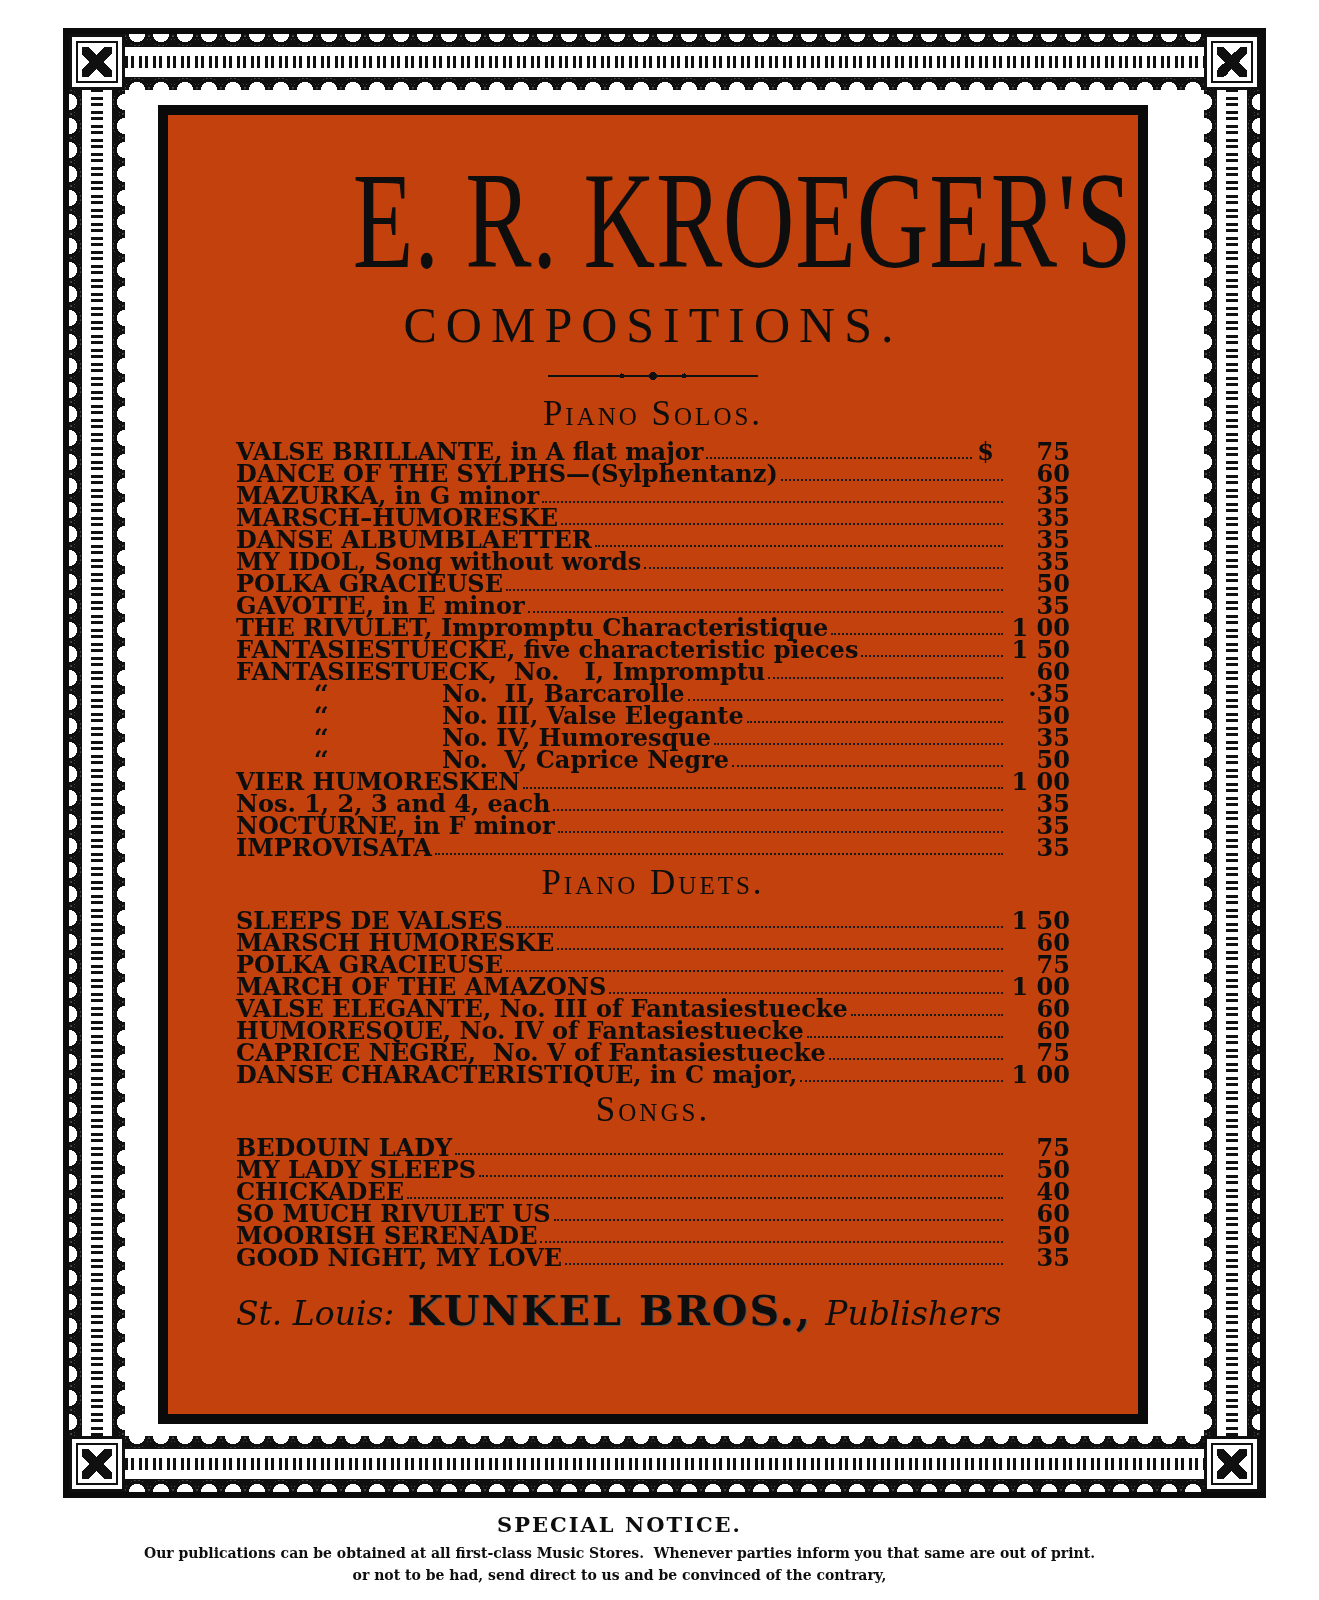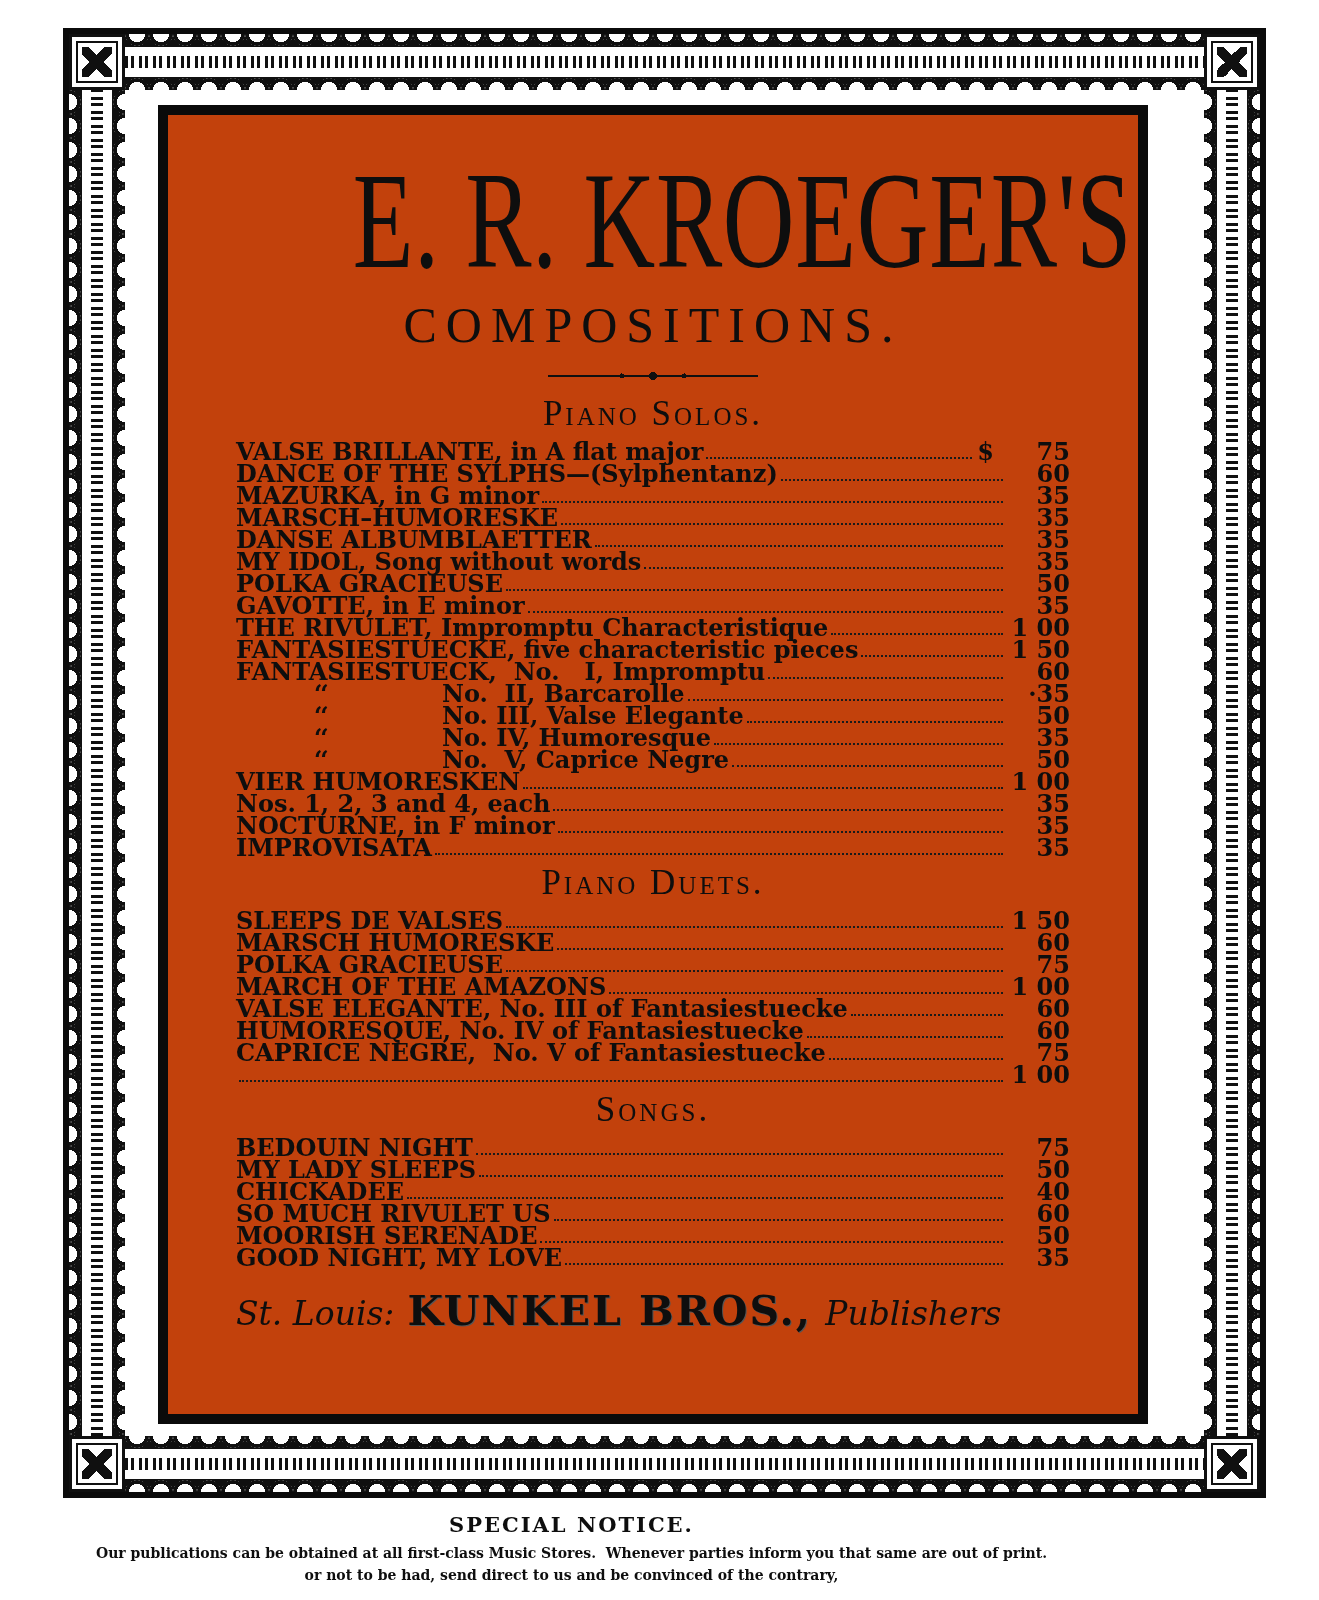--- a/index.html
+++ b/index.html
@@ -121,21 +121,21 @@
   .pub-city, .pub-role {
     font-family:"DejaVu Serif", serif; font-style:italic; font-size:33px;
   }
   .pub-name {
     font-family:"DejaVu Serif", serif; font-weight:700; font-size:41px;
     letter-spacing:2px; padding:0 8px;
     text-shadow:1px 1px 0 #555;
   }
 
   
-  .notice { position:absolute; left:0; top:1512px; width:1143px; text-align:center; }
+  .notice { position:absolute; left:0; top:1512px; width:1143px; text-align:center;padding-left:48px; }
   .notice-heading {
     font-size:21px; font-weight:700; letter-spacing:2px;
     font-family:"DejaVu Serif", serif;
   }
   .notice-line {
     font-size:14px; font-weight:700; line-height:22px; white-space:pre;
     font-family:"DejaVu Serif", serif;
   }
   .notice-line.first { margin-top:5px; }
 </style>
@@ -306,31 +306,32 @@
             <span class="label">HUMORESQUE, No. IV of Fantasiestuecke</span>
             <span class="dots"></span>
             <span class="price">60</span>
           </div>
           <div class="row">
             <span class="label">CAPRICE NEGRE,  No. V of Fantasiestuecke</span>
             <span class="dots"></span>
             <span class="price">75</span>
           </div>
           <div class="row">
+            <span class="label">DANSE CHARACTERISTIQUE, in C major,</span>
             <span class="dots"></span>
             <span class="price">1 00</span>
           </div>
         </div>
     </div>
 
     <div>
       <div class="section-heading later">Songs.</div>
       <div class="rows">
           <div class="row">
-            <span class="label">BEDOUIN NIGHT</span>
+            <span class="label">BEDOUIN LADY</span>
             <span class="dots"></span>
             <span class="price">75</span>
           </div>
           <div class="row">
             <span class="label">MY LADY SLEEPS</span>
             <span class="dots"></span>
             <span class="price">50</span>
           </div>
           <div class="row">
             <span class="label">CHICKADEE</span>

